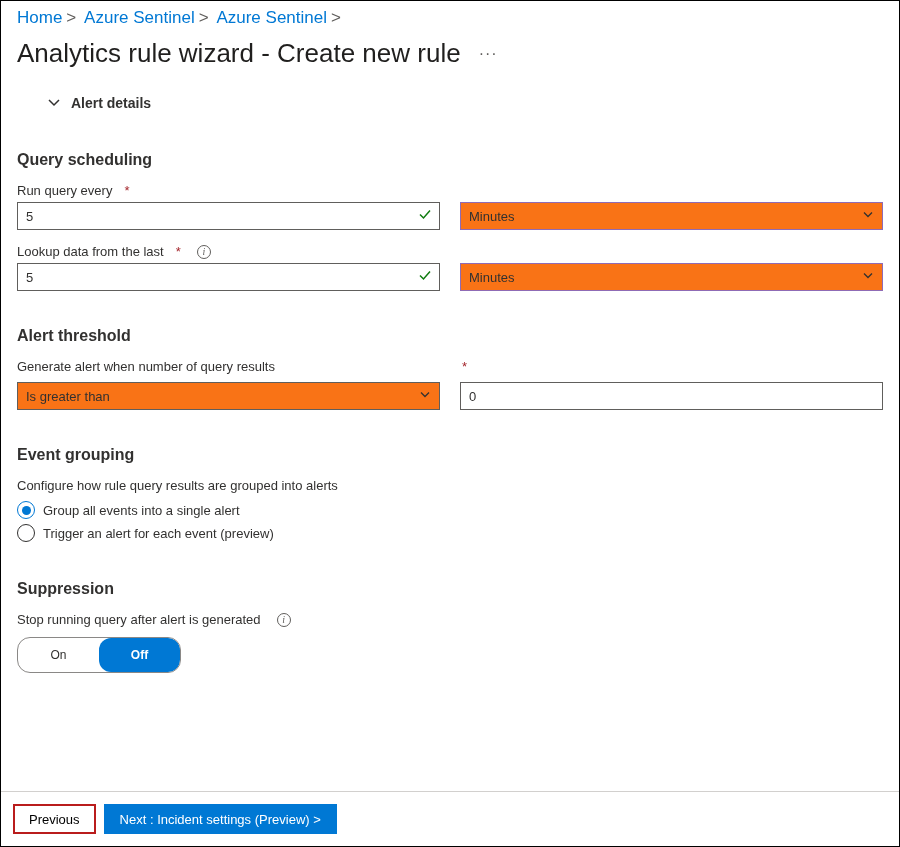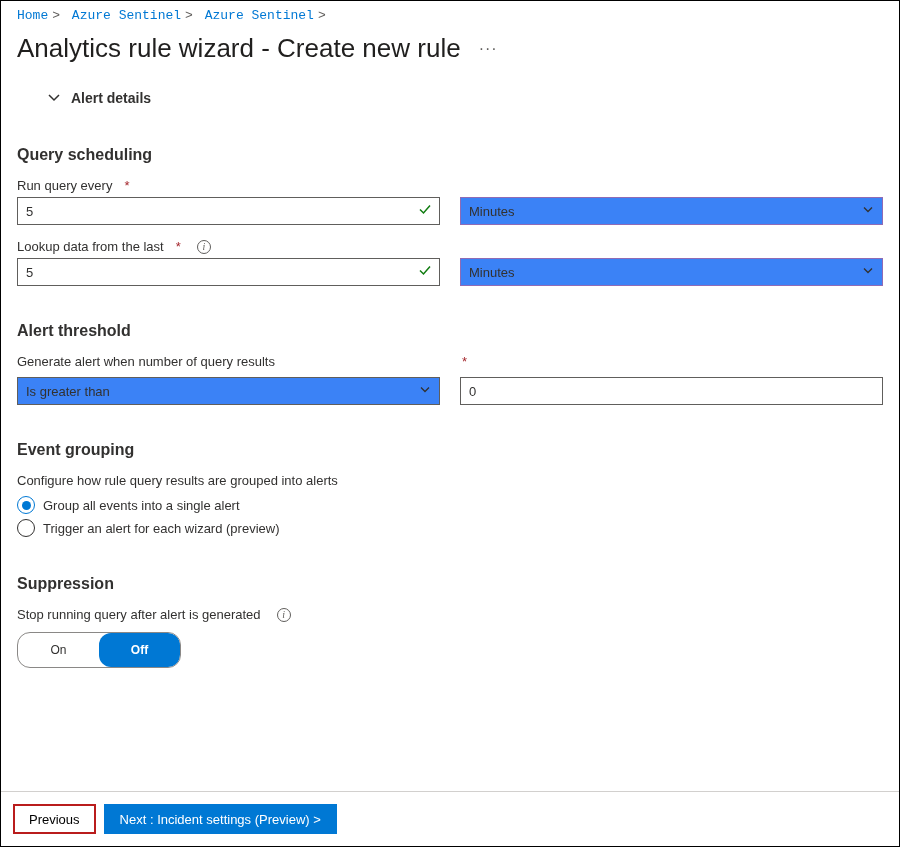--- a/index.html
+++ b/index.html
@@ -10,23 +10,22 @@
       background: #fff;
       width: 900px;
       height: 847px;
       border: 1px solid #000;
       position: relative;
     }
     .content {
       padding: 5px 16px 0 16px;
     }
     .breadcrumb {
-      font-size: 13px;
+      font-size: 17px;
       padding: 2px 0 6px 0;
-      font-family: Liberation Mono, monospace;
     }
     .breadcrumb a { color: #0078d4; text-decoration: none; }
     .breadcrumb .sep { color: #605e5c; margin: 0 4px; }
     .page-title {
       font-size: 26px;
       font-weight: 400;
       color: #201f1e;
       padding: 4px 0 16px 0;
       display: flex;
       align-items: center;
@@ -96,21 +95,21 @@
       transform: translateY(-50%);
       color: #107c10;
       pointer-events: none;
     }
     .select-box {
       width: 100%;
       height: 28px;
       border: 1px solid #605e5c;
       padding: 0 28px 0 8px;
       font-size: 13px;
-      background: #3b82f6;
+      background: #f97316;
       position: relative;
       display: flex;
       align-items: center;
       cursor: pointer;
     }
     .select-box.purple { border-color: #8f6bb5; }
     .chevron {
       position: absolute;
       right: 8px;
       top: 50%;
@@ -295,21 +294,21 @@
 
   
   <div class="section-title" style="margin-top:36px">Event grouping</div>
   <div class="label" style="margin-bottom:8px">Configure how rule query results are grouped into alerts</div>
   <div class="radio-row">
     <span class="radio selected"></span>
     <span>Group all events into a single alert</span>
   </div>
   <div class="radio-row">
     <span class="radio"></span>
-    <span>Trigger an alert for each wizard (preview)</span>
+    <span>Trigger an alert for each event (preview)</span>
   </div>
 
   
   <div class="section-title" style="margin-top:38px">Suppression</div>
   <div class="label">
     <span>Stop running query after alert is generated</span>
     <span class="info-icon">i</span>
   </div>
   <div class="toggle">
     <div>On</div>

